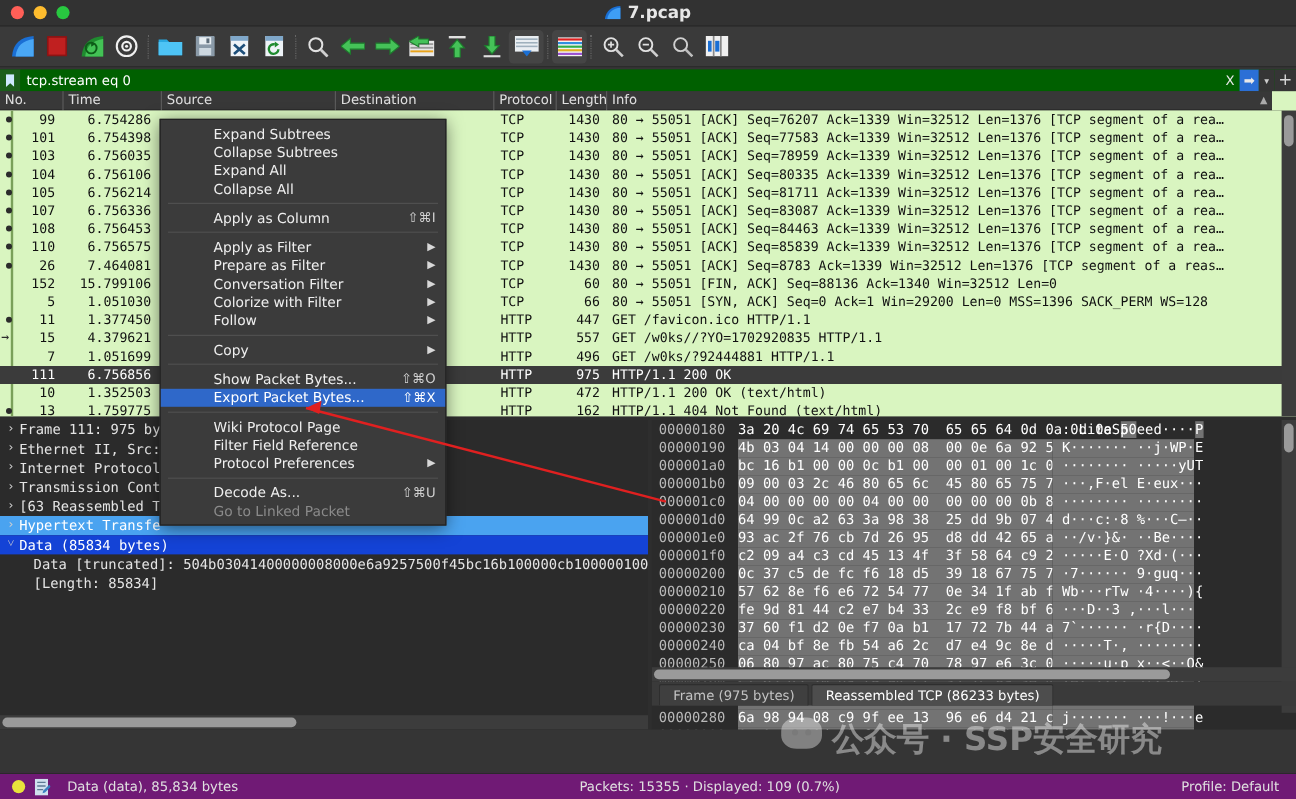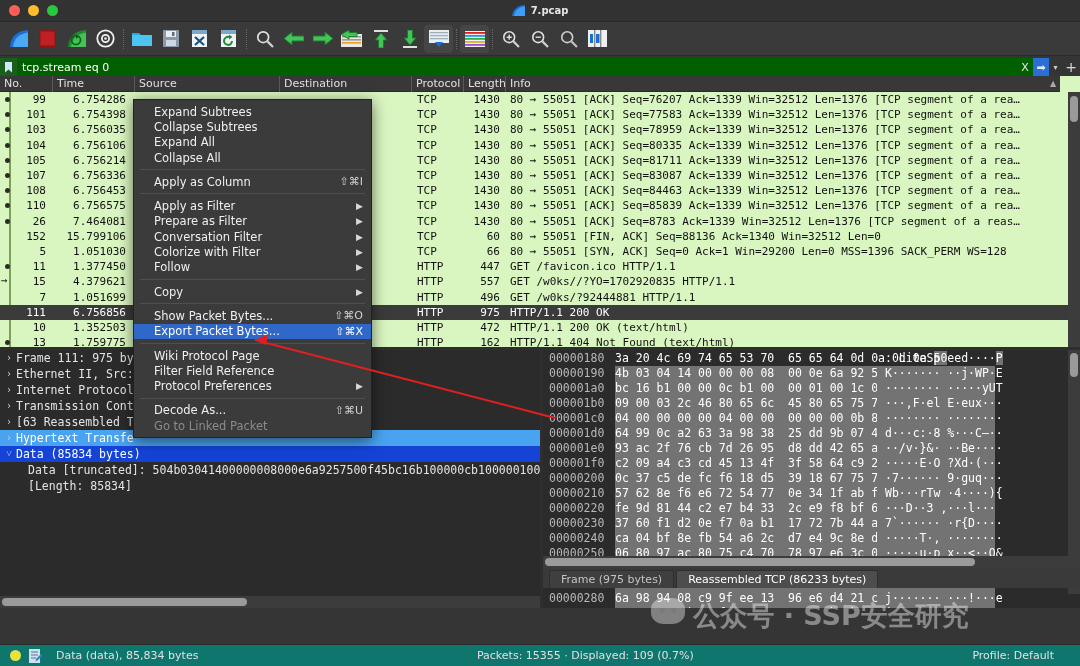--- a/index.html
+++ b/index.html
@@ -17,21 +17,21 @@
     height: 22px; background: #323232; display: flex; align-items: center;
     position: relative; border-bottom: 1px solid #2a2a2a;
   }
   .traffic { display: flex; gap: 8px; padding-left: 9px; }
   .dot { width: 11px; height: 11px; border-radius: 50%; }
   .dot.red { background: #ff5f57; }
   .dot.yellow { background: #febc2e; }
   .dot.green { background: #28c840; }
   .title-center {
     position: absolute; left: 0; right: 0; text-align: center;
-    color: #e6e6e6; font-size: 10px; font-weight: bold;
+    color: #e6e6e6; font-size: 14px; font-weight: bold;
     display: flex; align-items: center; justify-content: center; gap: 5px;
   }
   .shark-mini {
     width: 14px; height: 11px; position: relative; display: inline-block;
   }
   .shark-mini svg { display:block; }
 
   
   .toolbar {
     height: 34px; background: #3a3a3a; display: flex; align-items: center;
@@ -129,40 +129,40 @@
   .hscroll { height: 12px; background: #3c3c3c; position: relative; }
   .hthumb { position: absolute; left:2px; top:2px; height:8px; background:#9a9a9a; border-radius:4px;}
 
   
   .tabrow { height: 20px; background: #3a3a3a; display: flex; align-items: flex-end; padding-left: 6px; }
   .tab { height: 18px; line-height: 18px; padding: 0 11px; font-size: 11px; color: #c3c3c3;
          background: #3f3f3f; border: 1px solid #2e2e2e; border-bottom: none; margin-right: 2px; border-radius:2px 2px 0 0;}
   .tab.active { background: #4d4d4d; color: #ffffff; }
 
   .statusbar {
-    height: 22px; background: #0f766e; display: flex; align-items: center;
+    height: 22px; background: #701a75; display: flex; align-items: center;
     color: #e0e0e0; font-size: 11px; border-top: 1px solid #2a2a2a;
   }
   .sb-dot { width: 11px; height: 11px; border-radius: 50%; background: #e8e23c; margin-left: 10px; }
   .sb-icon { margin-left: 8px; width:13px; height:14px; }
   .sb-text { margin-left: 14px; }
   .sb-mid { flex:1; text-align:center; }
-  .sb-right { margin-right: 26px; }
+  .sb-right { margin-right: 14px; }
 
   
   .ctxmenu {
     position: absolute; left: 133px; top: 99px; width: 239px;
     background: #3b3b3b; border: 1px solid #222;
     box-shadow: 0 3px 14px rgba(0,0,0,0.55); z-index: 50; padding: 4px 0;
     font-size: 11.5px; color: #efefef;
   }
   .mi { height: 15.3px; display:flex; align-items:center; padding: 0 8px 0 20px; white-space: nowrap;}
   .mi.sel { background: #2f68c9; color:#fff; }
   .mi.disabled { color: #8b8b8b; }
-  .mi .lbl { flex: 1; }
+  .mi .lbl { flex: 1; margin-left: 24px; }
   .mi .acc { color: #d0d0d0; font-size: 11px; margin-left: 14px;}
   .mi.sel .acc { color:#fff; }
   .mi .sub { margin-left: 10px; font-size: 9px; color:#d8d8d8; }
   .msep { height: 1px; background: #4f4f4f; margin: 4px 6px; }
 
   
   .redarrow { position: absolute; left:0; top:0; width:1080px; height:666px; pointer-events:none; z-index: 60;}
 
   
   .watermark {

